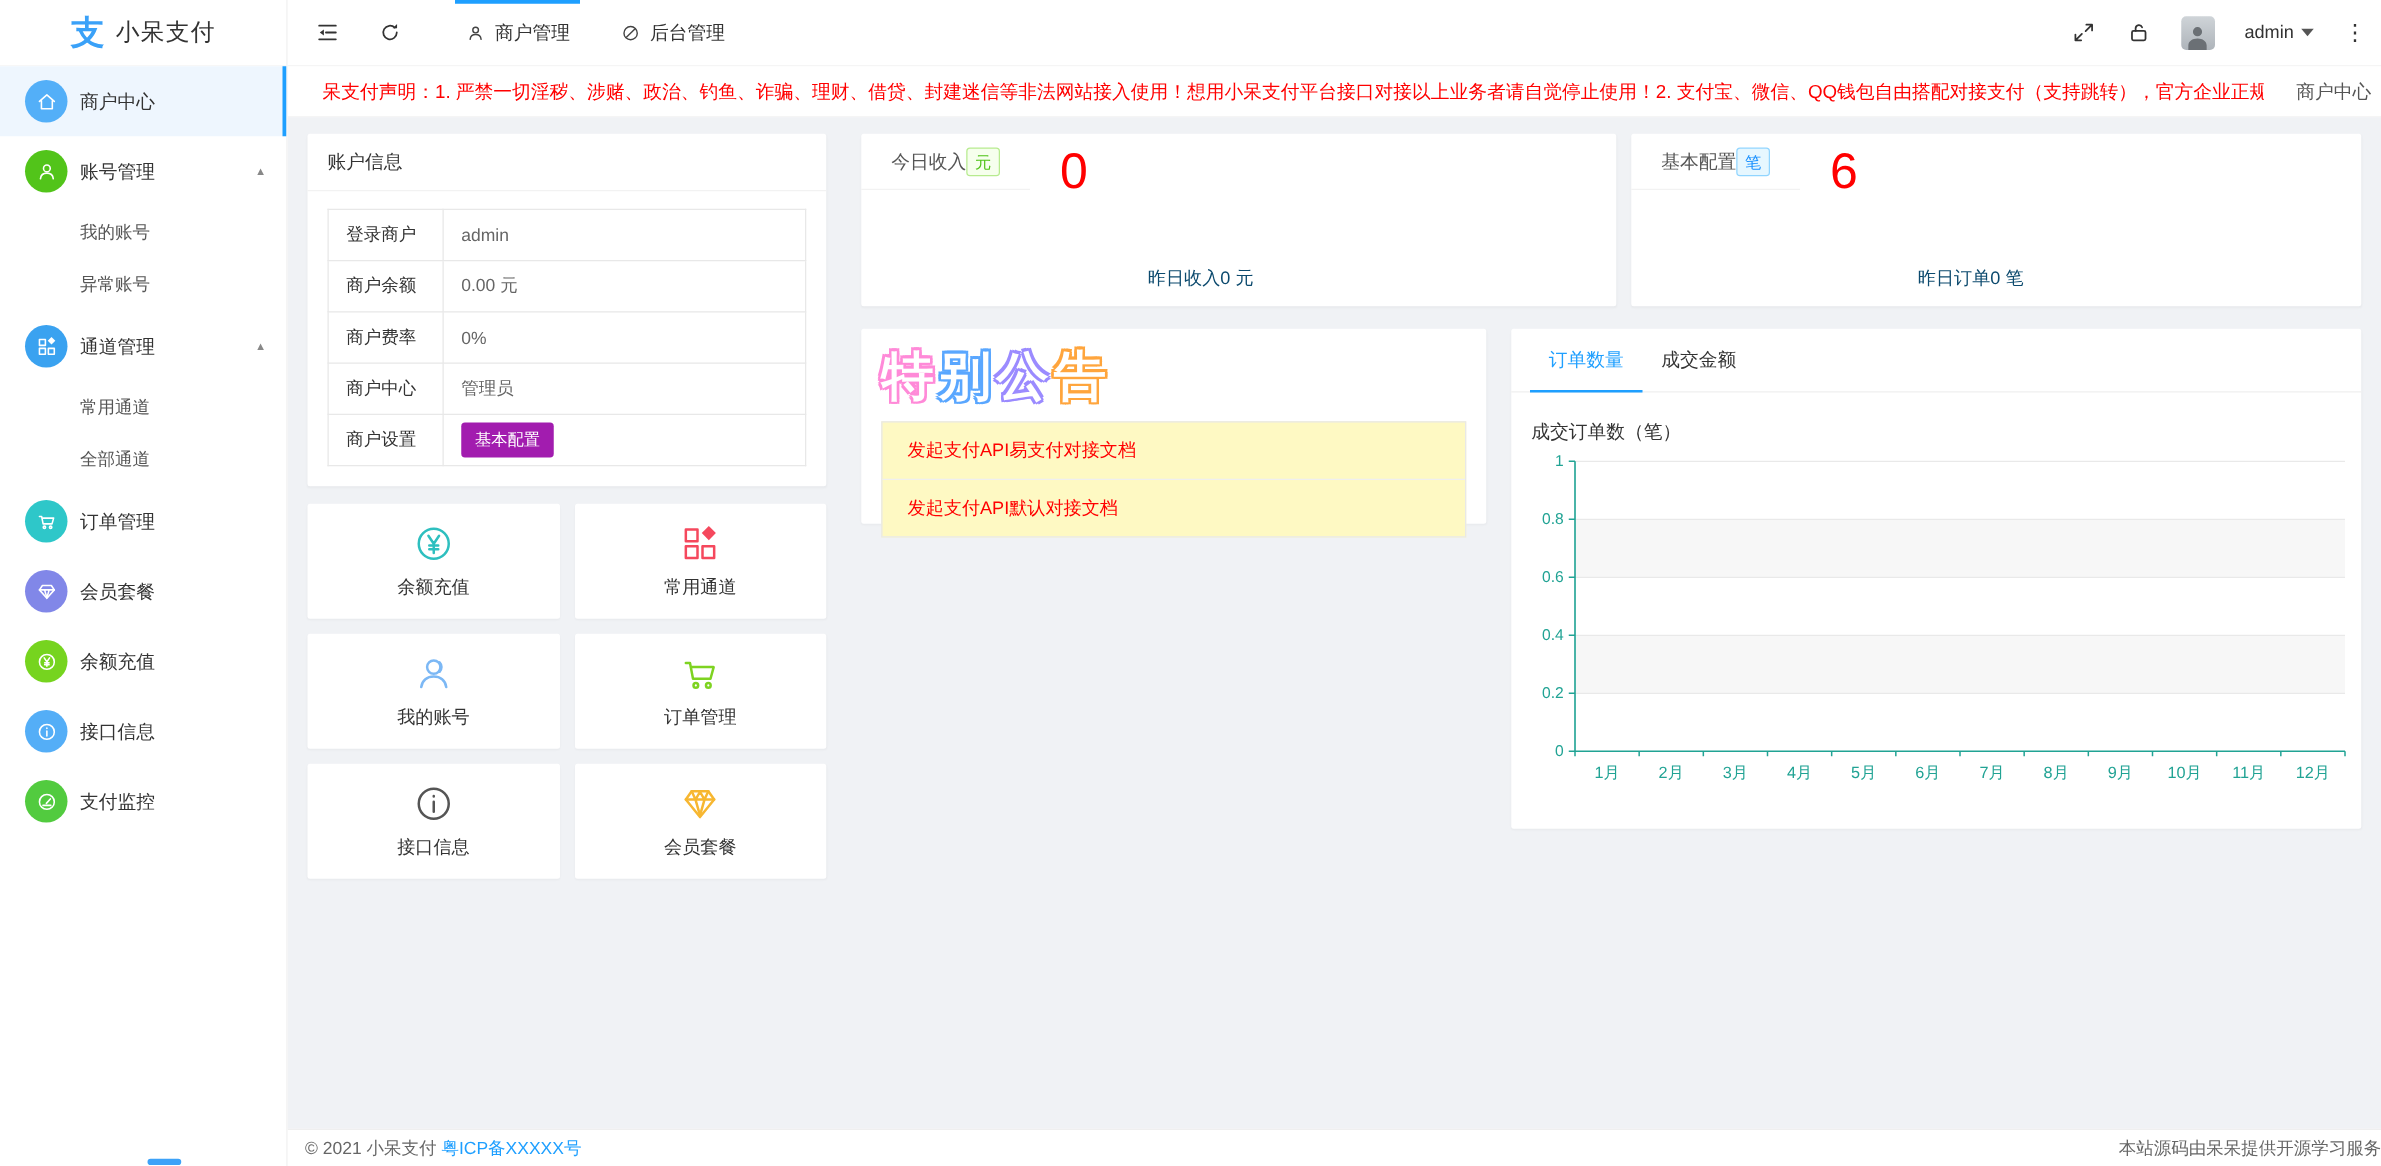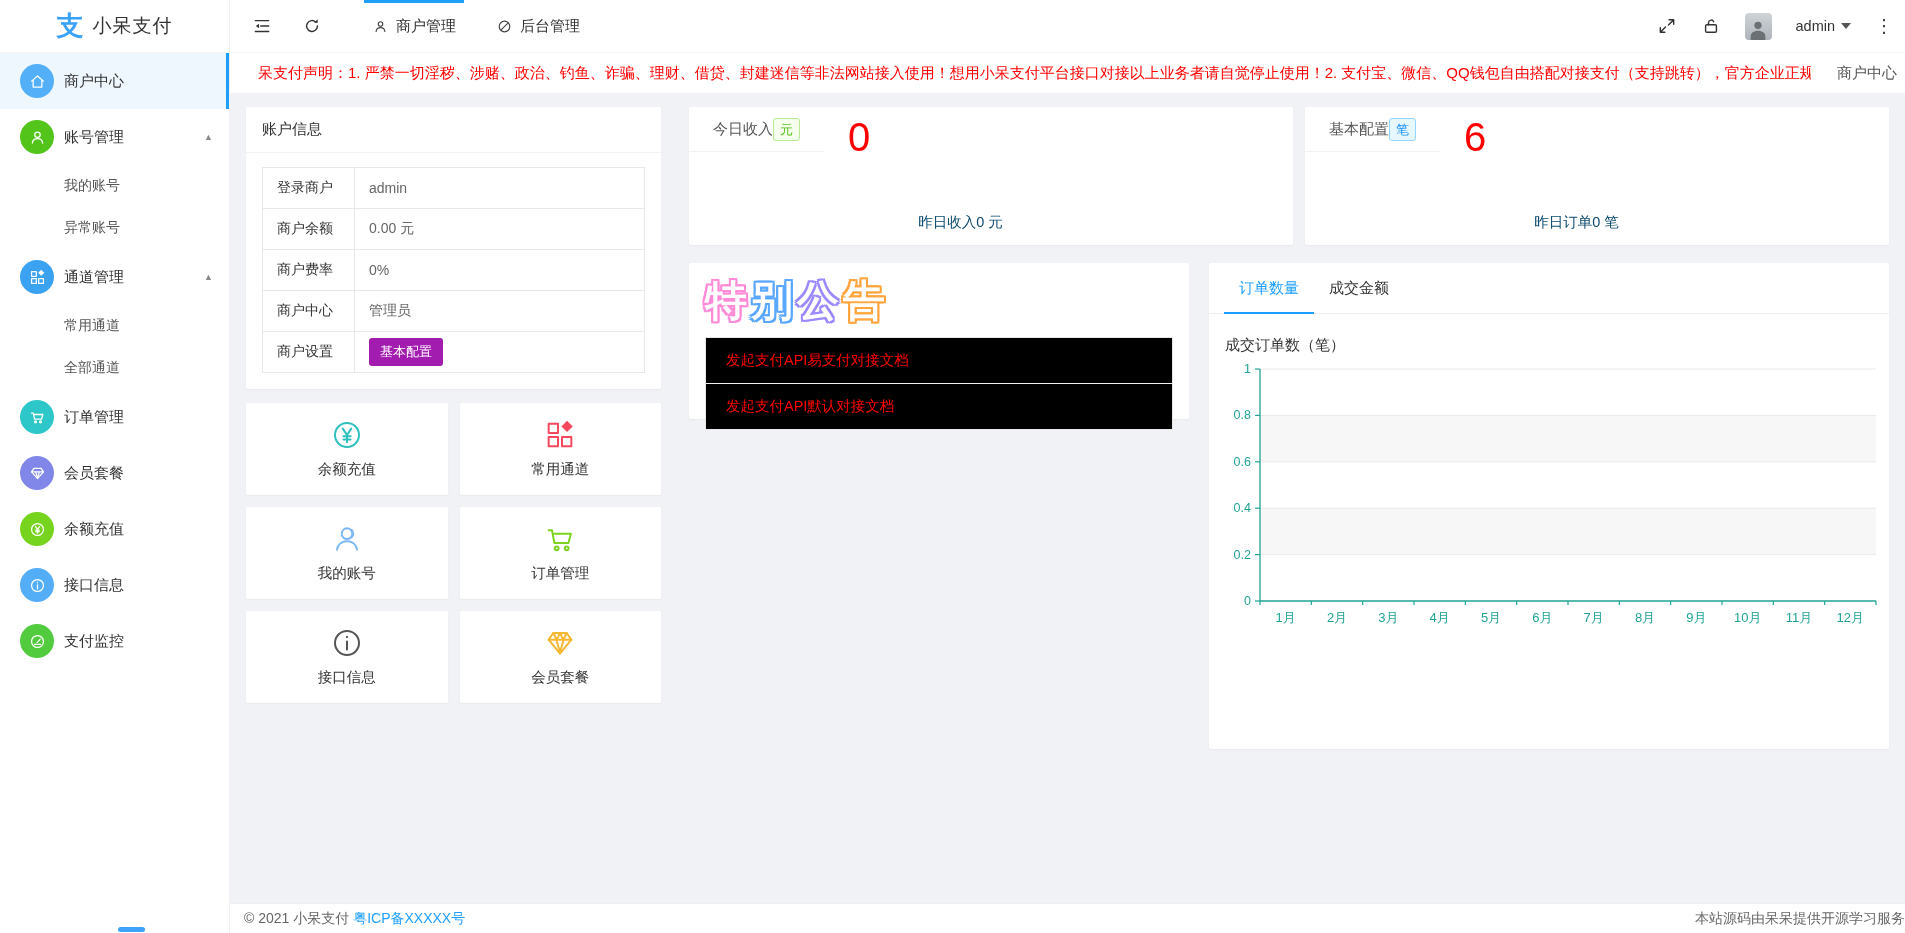--- a/index.html
+++ b/index.html
@@ -74,25 +74,25 @@
   .stat-ft { margin-top:auto; display:flex; justify-content:space-between; padding:0 24px 13px 24px; font-size:14.5px; color:#0c4a6e; }
 
   .row2 { display:flex; gap:20px; margin-top:18px; }
   .annc-card { flex:0 0 500px; padding:10px 16px 16px 16px; height:156px; }
   .annc-title { display:flex; gap:3px; }
   .annc-title span { font-size:42px; font-weight:800; color:#fff; letter-spacing:1px; }
   .ch0 { text-shadow:-2px 0 #ff8ad8,2px 0 #ff8ad8,0 -2px #ff8ad8,0 2px #ff8ad8,-2px -2px #ff8ad8,2px 2px #ff8ad8,2px -2px #ff8ad8,-2px 2px #ff8ad8; }
   .ch1 { text-shadow:-2px 0 #5aa7ff,2px 0 #5aa7ff,0 -2px #5aa7ff,0 2px #5aa7ff,-2px -2px #5aa7ff,2px 2px #5aa7ff,2px -2px #5aa7ff,-2px 2px #5aa7ff; }
   .ch2 { text-shadow:-2px 0 #9b8bff,2px 0 #9b8bff,0 -2px #9b8bff,0 2px #9b8bff,-2px -2px #9b8bff,2px 2px #9b8bff,2px -2px #9b8bff,-2px 2px #9b8bff; }
   .ch3 { text-shadow:-2px 0 #ffa53d,2px 0 #ffa53d,0 -2px #ffa53d,0 2px #ffa53d,-2px -2px #ffa53d,2px 2px #ffa53d,2px -2px #ffa53d,-2px 2px #ffa53d; }
-  .annc-box { margin-top:8px; border:1px solid #e8e8e8; background:#000000; }
+  .annc-box { margin-top:8px; border:1px solid #e8e8e8; background:#fef9c3; }
   .annc-link { display:block; padding:13px 20px; font-size:14.5px; color:#ff0000; text-decoration:none; }
   .annc-link.first { border-bottom:1px solid #efefef; }
 
-  .chart-card { flex:1; min-width:0; height:486px; }
+  .chart-card { flex:1; min-width:0; height:400px; }
   .chart-tabs { display:flex; border-bottom:1px solid #f0f0f0; padding:0 15px; }
   .chart-tab { padding:16px 15px 14px 15px; font-size:15px; color:#333; cursor:pointer; }
   .chart-tab.active { color:#1e9fff; border-bottom:2px solid #1e9fff; margin-bottom:-1px; }
   .chart-title { font-size:15px; color:#333; margin:22px 0 4px 16px; }
   .chart-wrap { padding:0 15px; }
 
   .footer { height:30px; background:#fff; border-top:1px solid #efefef; display:flex; align-items:center; justify-content:space-between; padding:0 0 0 14px; font-size:14px; color:#666; }
   .footer a { color:#1e9fff; text-decoration:none; }
   .footer-right { color:#666; white-space:nowrap; }
 </style>

